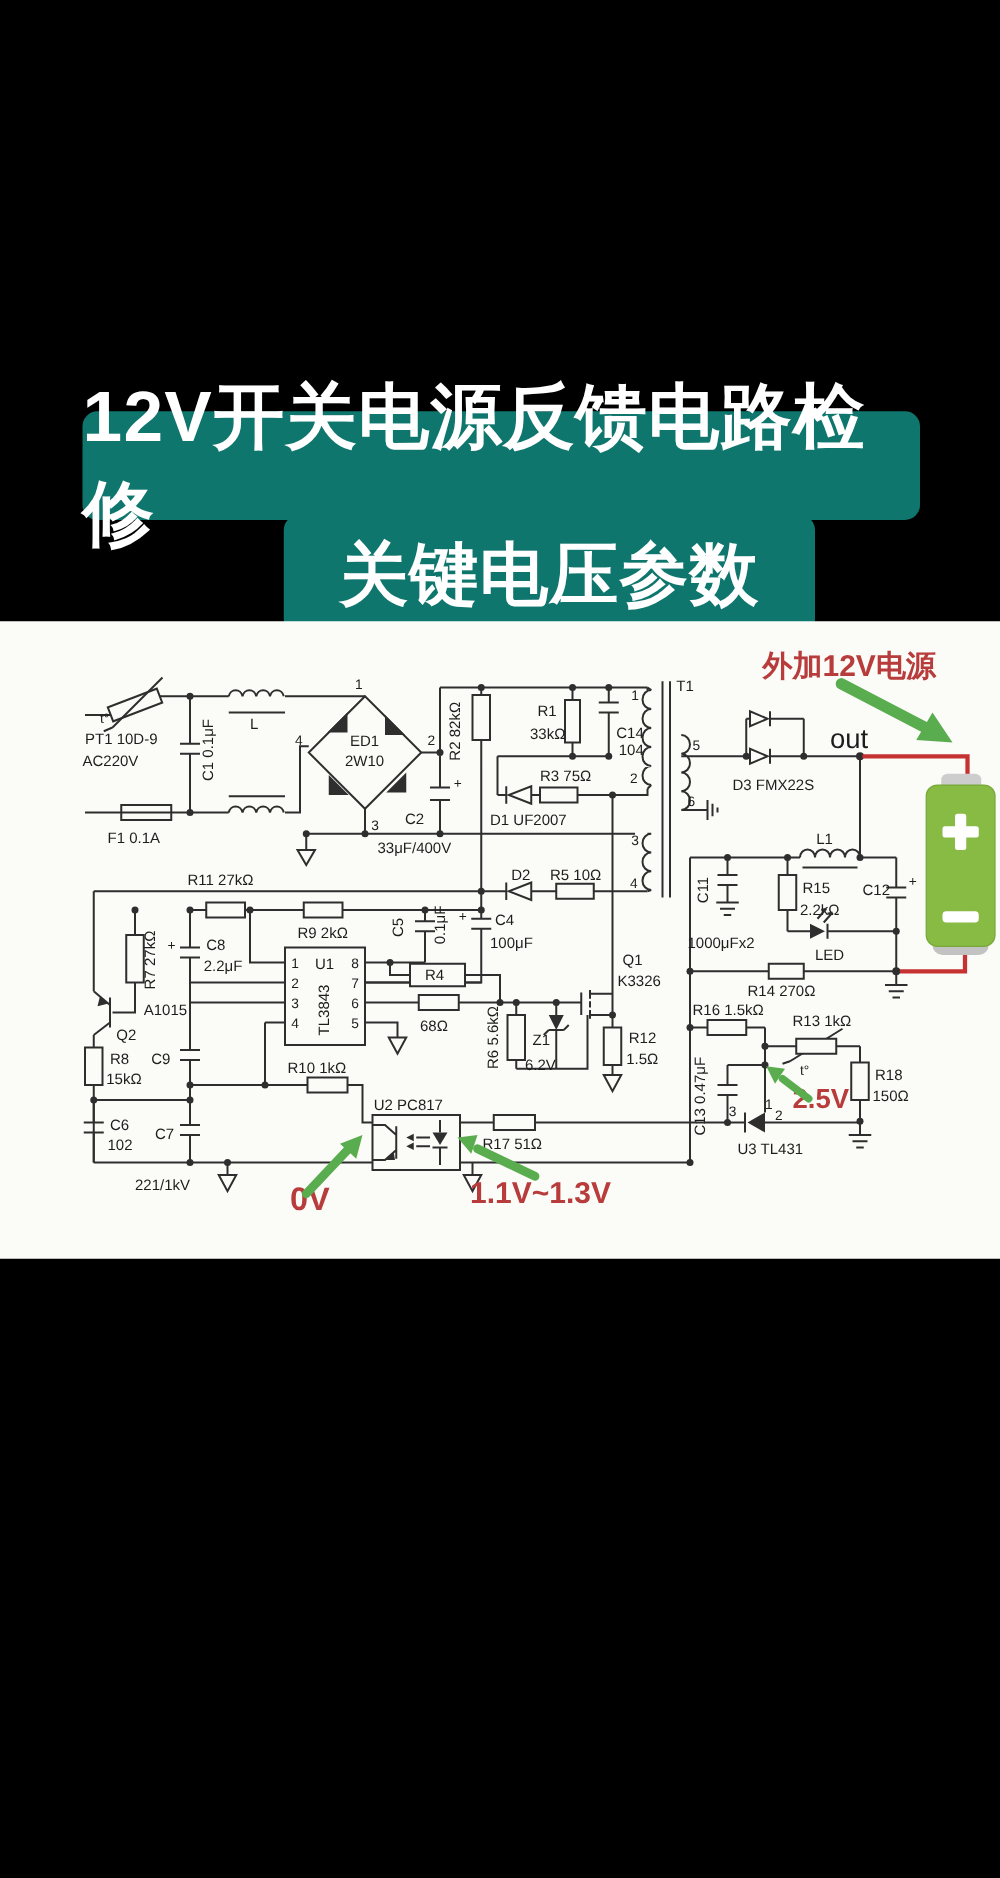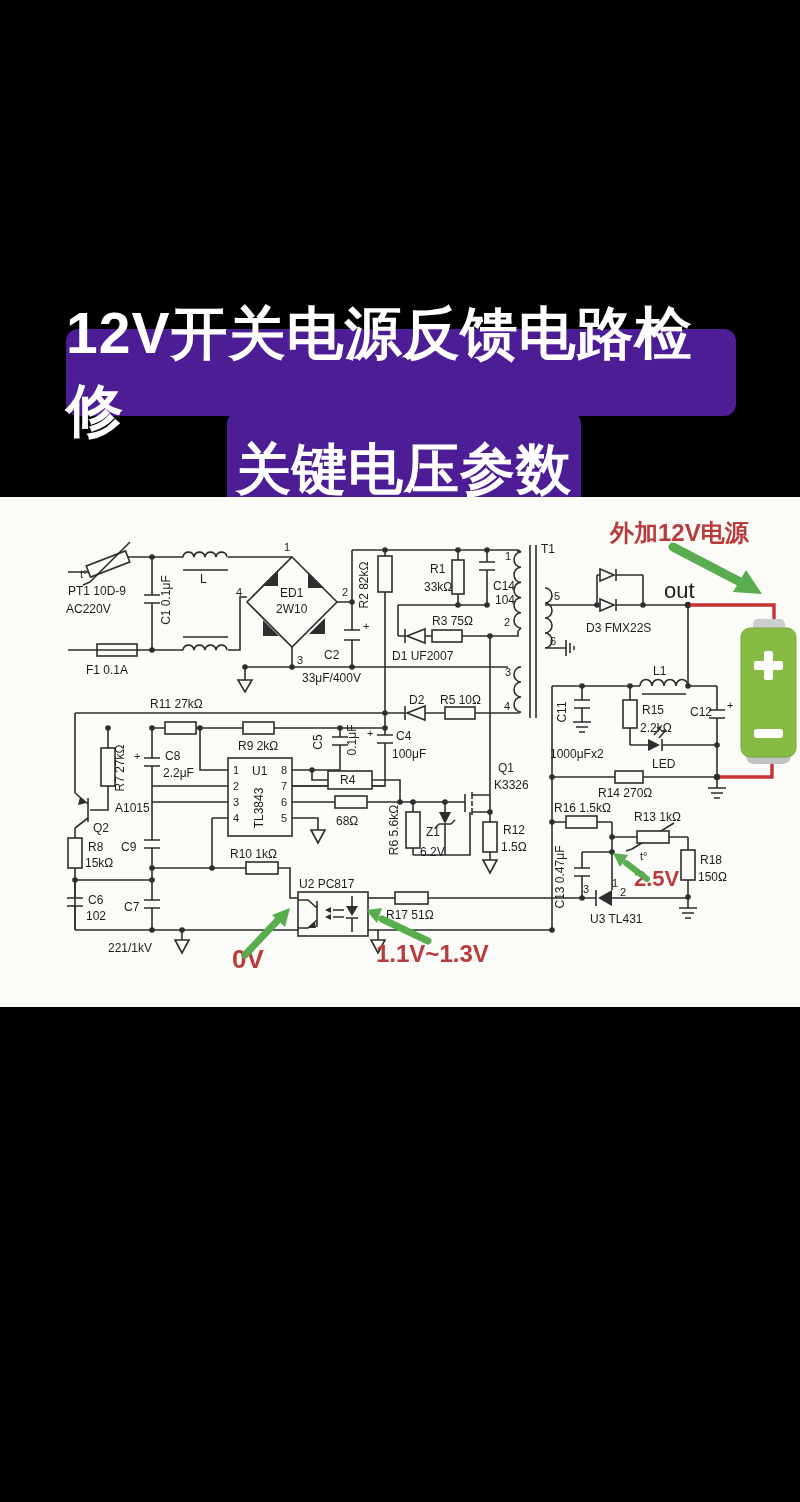--- a/index.html
+++ b/index.html
@@ -1,22 +1,22 @@
 <!DOCTYPE html>
 <html><head>
 <meta charset="utf-8">
 <style>
   html,body{margin:0;padding:0;background:#000;}
   .page{position:relative;width:800px;height:1502px;background:#000;overflow:hidden;
         font-family:"Liberation Sans",sans-serif;}
-  .banner{position:absolute;background:#4c1d95;color:#fff;font-weight:bold;
+  .banner{position:absolute;background:#0f766e;color:#fff;font-weight:bold;
           display:flex;align-items:center;justify-content:center;border-radius:12px;
           letter-spacing:1px;}
   .banner1{left:66px;top:329px;width:670px;height:87px;font-size:57px;}
-  .banner2{left:227px;top:412px;width:354px;height:95px;font-size:55px;align-items:flex-end;}
+  .banner2{left:227px;top:412px;width:425px;height:95px;font-size:55px;}
   .paper{position:absolute;left:0;top:497px;width:800px;height:510px;background:#fbfbf8;}
   svg text{font-family:"Liberation Sans",sans-serif;fill:#1d1d1d;font-size:12px;}
   svg .pin{font-size:11px;}
   svg .big{font-size:22px;}
   svg .ann{font-weight:bold;fill:#b83c3c;}
   .w{stroke:#2e2e2e;stroke-width:1.6;fill:none;}
   .wt{stroke:#2e2e2e;stroke-width:1.6;fill:#fbfbf8;}
   .blk{fill:#2e2e2e;stroke:none;}
   .redw{stroke:#c63232;stroke-width:3.4;fill:none;}
   .grn{stroke:#5aad4f;fill:none;stroke-linecap:round;}

